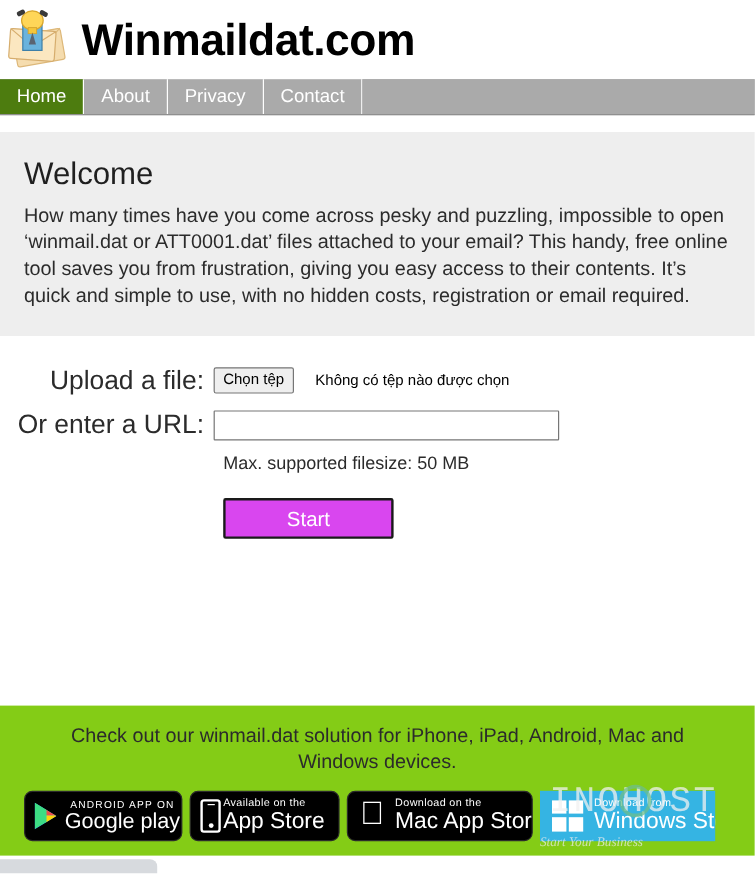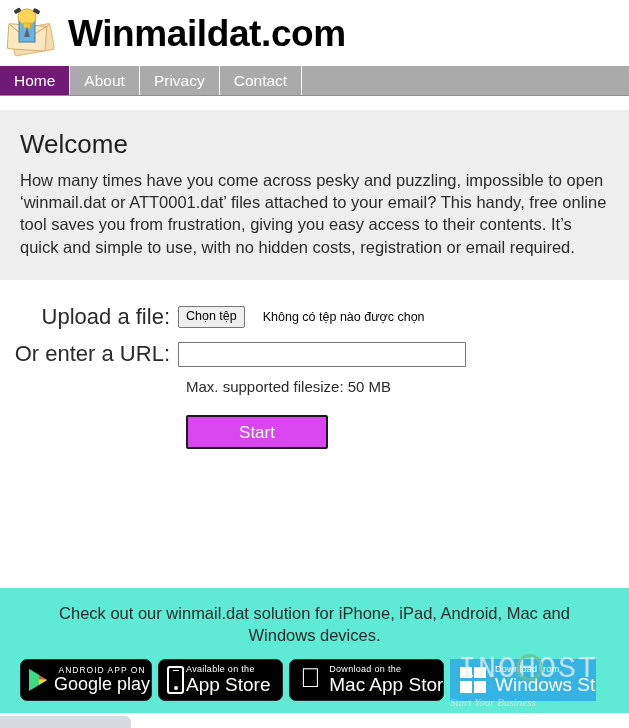--- a/index.html
+++ b/index.html
@@ -53,21 +53,21 @@
     justify-content: center;
     padding: 0 14px;
     color: #ffffff;
     font-size: 15.5px;
     border-right: 1px solid #ffffff;
     box-sizing: border-box;
     cursor: pointer;
     user-select: none;
   }
   .nav-item.active {
-    background: #701a75;
+    background: #4d7c0f;
     border-right: 1px solid #ffffff;
   }
   .nav-filler {
     flex: 1 1 auto;
     background: #aaaaaa;
   }
 
   
   .welcome-panel {
     background: #eeeeee;
@@ -164,21 +164,21 @@
     line-height: 1;
     padding: 0;
   }
 
   
   .footer-panel {
     position: absolute;
     left: 0;
     right: 0;
     top: 588px;
-    background: #5eead4;
+    background: #84cc16;
     padding: 14px 16px 10px 16px;
     box-sizing: border-box;
     height: 125px;
   }
   .footer-text {
     font-size: 16.5px;
     color: #2b2b2b;
     text-align: center;
     line-height: 1.35;
     margin: 0 14px;

